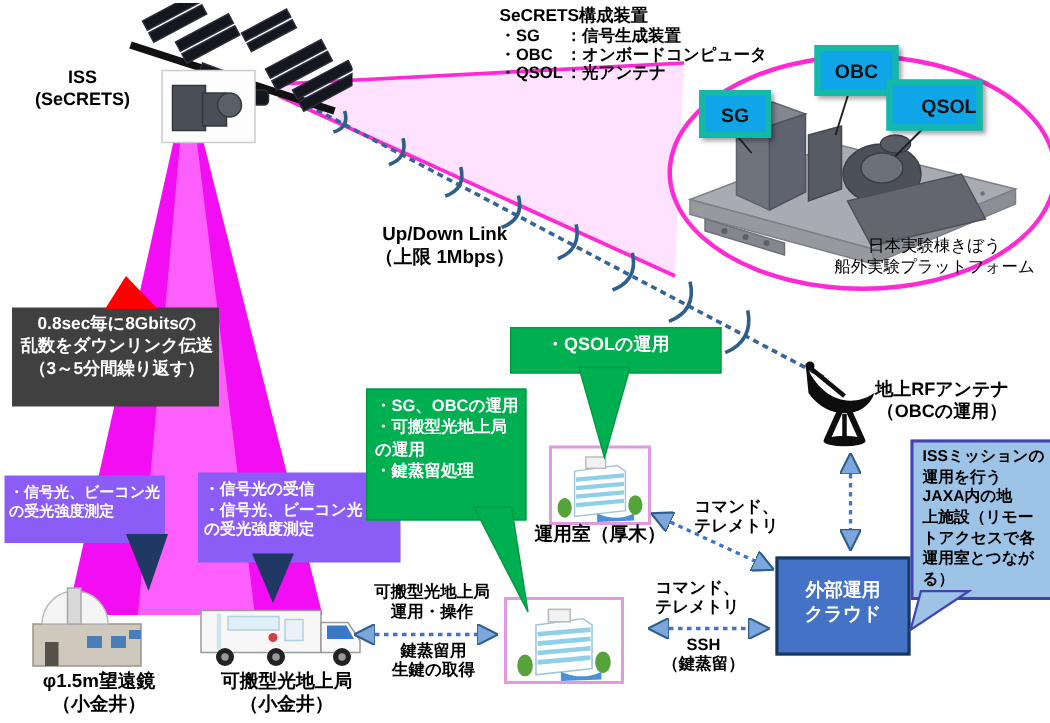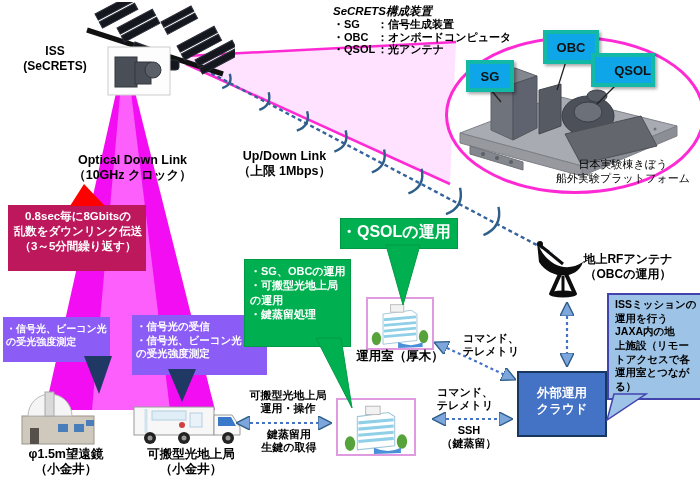--- a/index.html
+++ b/index.html
@@ -3,21 +3,21 @@
 <meta charset="utf-8">
 <style>
   html,body{margin:0;padding:0;background:#fff;}
   #canvas{position:relative;width:700px;height:482px;background:#ffffff;overflow:hidden;
           font-family:"Liberation Sans","DejaVu Sans",sans-serif;}
   .abs{position:absolute;}
   .ml{white-space:pre-line;}
   .lbl{font-weight:bold;color:#000;line-height:1.22;}
   .center{text-align:center;}
   .callout{color:#fff;font-weight:bold;line-height:1.3;}
-  .red{background:#be185d;}
+  .red{background:#404040;}
   .navy{background:#8b5cf6;}
   .green{background:#00b050;border:1px solid #009a44;}
   .whitebox{background:#fff;border:2px solid #e09ae0;}
   .graybox{background:#0ea5e9;border:4px solid #14b8a6;box-shadow:2px 2px 3px rgba(0,0,0,.35);
            display:flex;align-items:center;justify-content:center;font-weight:600;color:#111;}
   svg{display:block;}
   #overlay{pointer-events:none;}
 </style>
 </head>
 <body>
@@ -99,21 +99,21 @@
       <rect x="50" y="55" width="22" height="30"></rect>
       <rect x="70" y="60" width="16" height="22"></rect>
       <circle cx="88" cy="68" r="8" fill="#5a5f68"></circle>
     </g>
   </svg>
 
   <div class="abs lbl ml center" style="left:5px;top:44px;width:100px;font-size:12px;z-index:3;">ISS
 (SeCRETS)</div>
 
   <div class="abs" style="left:333px;top:4px;width:190px;z-index:3;">
-    <div class="lbl" style="font-size:11.5px;font-style:italic;">SeCRETS構成装置</div>
+    <div class="lbl" style="font-size:11.5px;">SeCRETS構成装置</div>
     <div style="display:grid;grid-template-columns:44px auto;font-size:11px;font-weight:bold;line-height:1.15;">
       <span>・SG</span>
         <span>：信号生成装置</span>
       <span>・OBC</span>
         <span>：オンボードコンピュータ</span>
       <span>・QSOL</span>
         <span>：光アンテナ</span>
     </div>
   </div>
 
@@ -160,36 +160,34 @@
     </div>
   <div class="abs graybox" style="left:543px;top:30px;width:48px;height:26px;font-size:13px;z-index:4;">
     <span>OBC</span>
     </div>
   <div class="abs graybox" style="left:591px;top:53px;width:56px;height:26px;font-size:13px;z-index:4;justify-content:flex-end;">
     <span>QSOL</span>
     </div>
   <div class="abs ml center" style="left:548px;top:158px;width:150px;font-size:11px;color:#000;line-height:1.25;z-index:4;">日本実験棟きぼう
 船外実験プラットフォーム</div>
 
-  <div class="abs lbl ml center" style="left:50px;top:153px;width:165px;font-size:12.5px;z-index:3;">Optical Down Link
-（10GHz クロック）</div>
-  <div class="abs lbl ml center" style="left:222px;top:149px;width:125px;font-size:12.5px;z-index:3;">Up/Down Link
+  <div class="abs lbl ml center" style="left:234px;top:149px;width:125px;font-size:12.5px;z-index:3;">Up/Down Link
 （上限 1Mbps）</div>
 
   <div class="abs callout red ml" style="left:8px;top:205px;width:132px;height:62px;font-size:11.5px;padding:4px 2px 0 4px;z-index:3;text-align:center;">0.8sec毎に8Gbitsの
 乱数をダウンリンク伝送
 （3～5分間繰り返す）</div>
 
   <div class="abs callout navy ml" style="left:3px;top:317px;width:104px;height:40px;font-size:10px;padding:5px 0 0 3px;z-index:3;">・信号光、ビーコン光
 の受光強度測定</div>
   <div class="abs callout navy ml" style="left:132px;top:315px;width:131px;height:55px;font-size:10.5px;padding:5px 0 0 4px;z-index:3;">・信号光の受信
 ・信号光、ビーコン光
 の受光強度測定</div>
 
-  <div class="abs callout green" style="left:340px;top:218px;width:116px;height:26px;font-size:16px;padding:3px 0 0 0;z-index:3;">
+  <div class="abs callout green" style="left:340px;top:218px;width:116px;height:26px;font-size:12px;padding:3px 0 0 23px;z-index:3;">
     <span>・QSOLの運用</span></div>
   <div class="abs callout green ml" style="left:244px;top:259px;width:100px;height:80px;font-size:11px;padding:4px 0 2px 5px;z-index:3;">・SG、OBCの運用
 ・可搬型光地上局
 の運用
 ・鍵蒸留処理</div>
 
   <div class="abs whitebox" style="left:366px;top:297px;width:64px;height:49px;z-index:3;">
     <svg width="64" height="49" viewBox="0 0 64 52">
       <ellipse cx="7" cy="42" rx="5" ry="7" fill="#57a33b"></ellipse>
         <ellipse cx="57" cy="40" rx="5" ry="7" fill="#57a33b"></ellipse>

